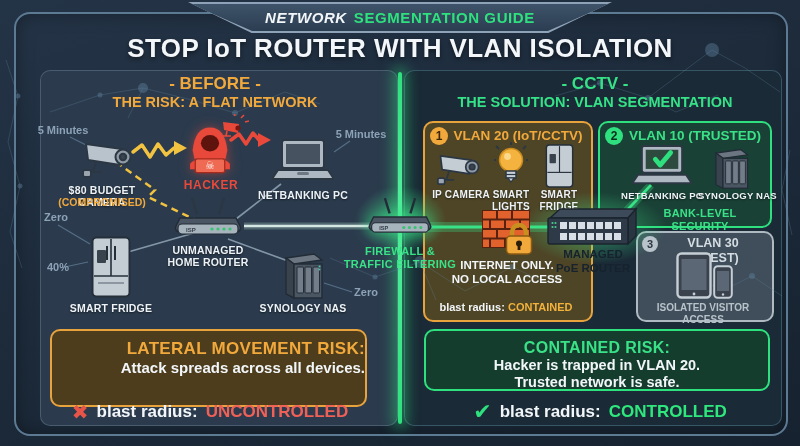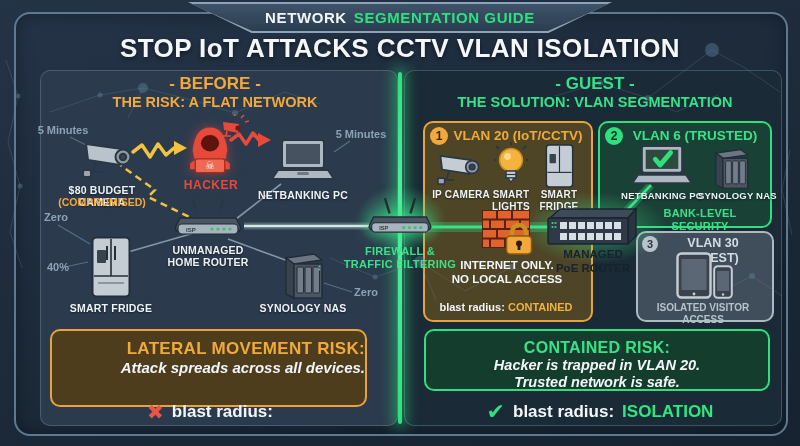--- a/index.html
+++ b/index.html
@@ -32,21 +32,21 @@
   .vbox{position:absolute;border-radius:10px;}
   .v20{left:423px;top:121px;width:166px;height:197px;border:2.5px solid #e8a33d;background:rgba(118,90,28,.58);}
   .v10{left:598px;top:121px;width:170px;height:103px;border:2.5px solid #2ee07e;background:rgba(26,88,54,.5);}
   .v30{left:636px;top:231px;width:134px;height:87px;border:2px solid #aeb9c2;background:rgba(150,162,174,.3);}
   .numc{position:absolute;width:18px;height:18px;border-radius:50%;text-align:center;
         line-height:18px;font-size:12px;font-weight:800;}
   .riskbox{position:absolute;border-radius:10px;text-align:center;padding-top:8px;box-sizing:border-box;}
   .riskL{left:50px;top:329px;width:317px;height:78px;border:2.5px solid #e8a33d;background:rgba(86,62,16,.8);text-align:right;}
   .riskR{left:424px;top:329px;width:346px;height:62px;border:2.5px solid #2ee07e;background:rgba(19,72,42,.62);}
   .riskT{font-size:17px;font-weight:800;letter-spacing:.3px;}
-  .riskB{font-size:15px;font-weight:700;color:#f2f6f9;font-style:italic;}
+  .riskB{font-size:15px;font-weight:700;color:#f2f6f9;}
   .blast{position:absolute;display:flex;align-items:center;justify-content:center;gap:8px;
          font-size:17px;font-weight:800;color:#f2f6f9;} 
   svg text{font-family:"Liberation Sans","DejaVu Sans",sans-serif;}
 </style>
 </head>
 <body>
 
 <div class="stage">
 
   <div class="frame"></div>
@@ -112,29 +112,29 @@
 
     <polyline points="133,152 142,145 150,157 158,144 166,155 174,148" fill="none" stroke="#f2c340" stroke-width="3.5" stroke-linejoin="round" stroke-linecap="round"></polyline>
     <polygon points="174,141 187,148 174,155" fill="#f2c340"></polygon>
     <polyline points="231,140 239,134 246,144 253,133 259,140" fill="none" stroke="#e8493a" stroke-width="3.5" stroke-linejoin="round" stroke-linecap="round"></polyline>
     <polygon points="258,133 271,140 258,147" fill="#e8493a"></polygon>
     <path d="M116,162 L155,190 L148,197 L200,222" fill="none" stroke="#f2c340" stroke-width="2.5" stroke-dasharray="7 5"></path>
   </svg>
 
   <div class="banner">
     <div class="bannerIn">
-      <span style="color:#f2f6f9;">NETWORK</span>
+      <span style="color:#f2f6f9;font-style:italic;">NETWORK</span>
       <span style="color:#2ee07e;">SEGMENTATION GUIDE</span>
     </div>
   </div>
-  <div class="title">STOP IoT ATTACKS CCTV VLAN ISOLATION</div>
+  <div class="title">STOP IoT ROUTER WITH VLAN ISOLATION</div>
 
   <div class="lbl hdrO h1" style="left:60px;top:74px;width:310px;">- BEFORE -</div>
   <div class="lbl hdrO h2" style="left:45px;top:94px;width:340px;">THE RISK: A FLAT NETWORK</div>
-  <div class="lbl hdrG h1" style="left:430px;top:74px;width:330px;">- GUEST -</div>
+  <div class="lbl hdrG h1" style="left:430px;top:74px;width:330px;">- CCTV -</div>
   <div class="lbl hdrG h2" style="left:420px;top:94px;width:350px;">THE SOLUTION: VLAN SEGMENTATION</div>
 
   <div class="lbl metric" style="left:34px;top:124px;width:58px;">5 Minutes</div>
   <div class="lbl metric" style="left:332px;top:128px;width:58px;">5 Minutes</div>
   <div class="lbl metric" style="left:36px;top:211px;width:40px;">Zero</div>
   <div class="lbl metric" style="left:38px;top:261px;width:40px;">40%</div>
   <div class="lbl metric" style="left:346px;top:286px;width:40px;">Zero</div>
 
   <svg class="abs" style="left:82px;top:136px;" width="56" height="42" viewBox="0 0 56 42">
     <g stroke="#2c3744" stroke-width="2" stroke-linejoin="round">
@@ -337,21 +337,21 @@
         <circle cx="6.5" cy="21" r="1.1"></circle>
         <circle cx="9.5" cy="21" r="1.1"></circle>
       </g>
   </svg>
   <div class="lbl" style="left:552px;top:248px;width:82px;color:#16222e;font-size:11.5px;font-weight:800;">
     <span>MANAGED</span><br>
     <span>PoE ROUTER</span>
   </div>
 
   <div class="numc" style="left:605px;top:127px;background:#2ee07e;color:#0c2b1a;">2</div>
-  <div class="lbl" style="left:626px;top:128px;width:138px;color:#3ae287;font-size:13.5px;font-weight:800;">VLAN 6 (TRUSTED)</div>
+  <div class="lbl" style="left:626px;top:128px;width:138px;color:#3ae287;font-size:13.5px;font-weight:800;">VLAN 10 (TRUSTED)</div>
 
   <svg class="abs" style="left:632px;top:144px;" width="60" height="46" viewBox="0 0 62 48">
     <rect x="10" y="2" width="42" height="28" rx="2.5" fill="#aeb8c2" stroke="#2c3744" stroke-width="2"></rect>
     <rect x="14" y="6" width="34" height="20" fill="#2e4a3e"></rect>
     <path d="M24,16 l5,6 l11,-13" fill="none" stroke="#2ee07e" stroke-width="5" stroke-linecap="round" stroke-linejoin="round"></path>
     <path d="M6,32 h50 l6,9 h-62 z" fill="#aeb8c2" stroke="#2c3744" stroke-width="2" stroke-linejoin="round"></path>
   </svg>
   <svg class="abs" style="left:708px;top:146px;" width="44" height="44" viewBox="0 0 48 50">
     <polygon points="8,8 36,4 44,10 16,14" fill="#6b7682" stroke="#222c37" stroke-width="1.4"></polygon>
     <polygon points="8,8 16,14 16,48 8,44" fill="#39434e" stroke="#222c37" stroke-width="1.4"></polygon>
@@ -380,28 +380,29 @@
   </svg>
   <div class="lbl" style="left:638px;top:302px;width:130px;color:#b7c2ca;font-size:10px;font-weight:800;">ISOLATED VISITOR ACCESS</div>
 
   <div class="riskbox riskL">
     <div class="riskT" style="color:#f2a93c;">LATERAL MOVEMENT RISK:</div>
     <div class="riskB">Attack spreads across all devices.</div>
   </div>
   <div class="blast" style="left:40px;top:399px;width:340px;height:26px;">
     <span style="color:#e85548;font-size:20px;">✖</span>
     <span>blast radius:</span>
+    <span style="color:#ef6057;">UNCONTROLLED</span>
   </div>
 
   <div class="riskbox riskR">
     <div class="riskT" style="color:#3ae287;font-size:16px;">CONTAINED RISK:</div>
     <div class="riskB" style="font-size:14.5px;line-height:1.15;">
       <span>Hacker is trapped in VLAN 20.</span><br>
       <span>Trusted network is safe.</span>
     </div>
   </div>
   <div class="blast" style="left:430px;top:399px;width:340px;height:26px;">
     <span style="color:#2ee07e;font-size:22px;">✔</span>
     <span>blast radius:</span>
-    <span style="color:#2ee87d;">ISOLATION</span>
+    <span style="color:#2ee87d;">CONTROLLED</span>
   </div>
 
 </div>
 
 </body></html>

